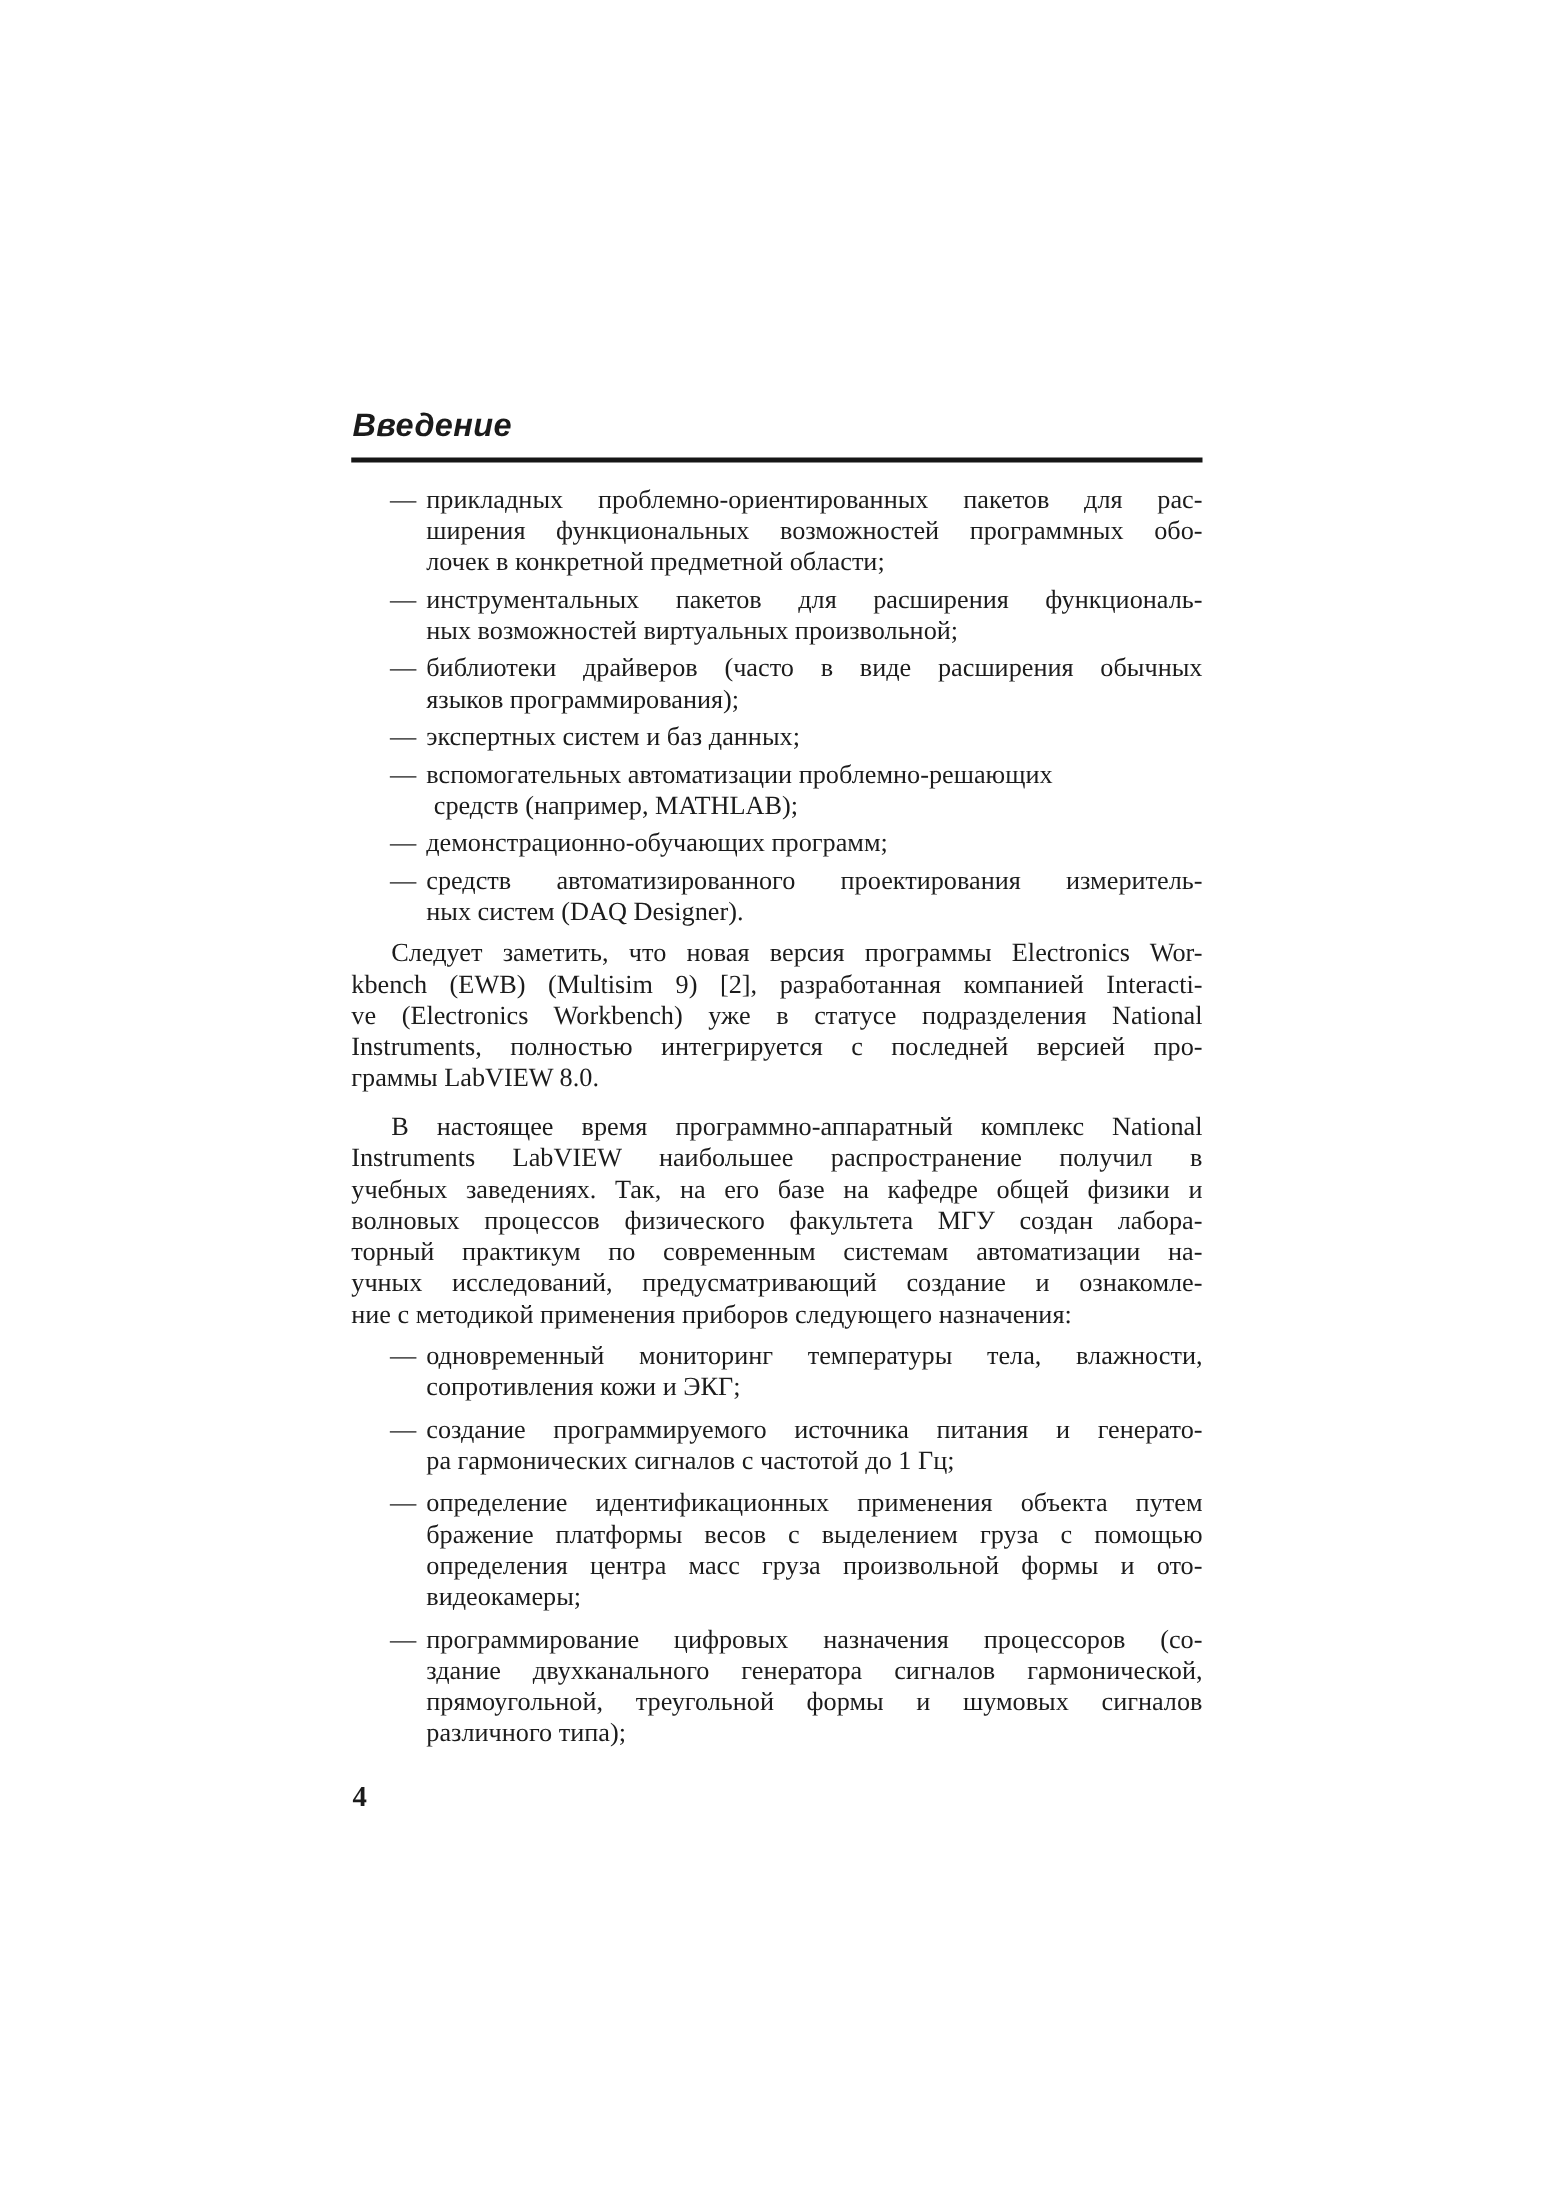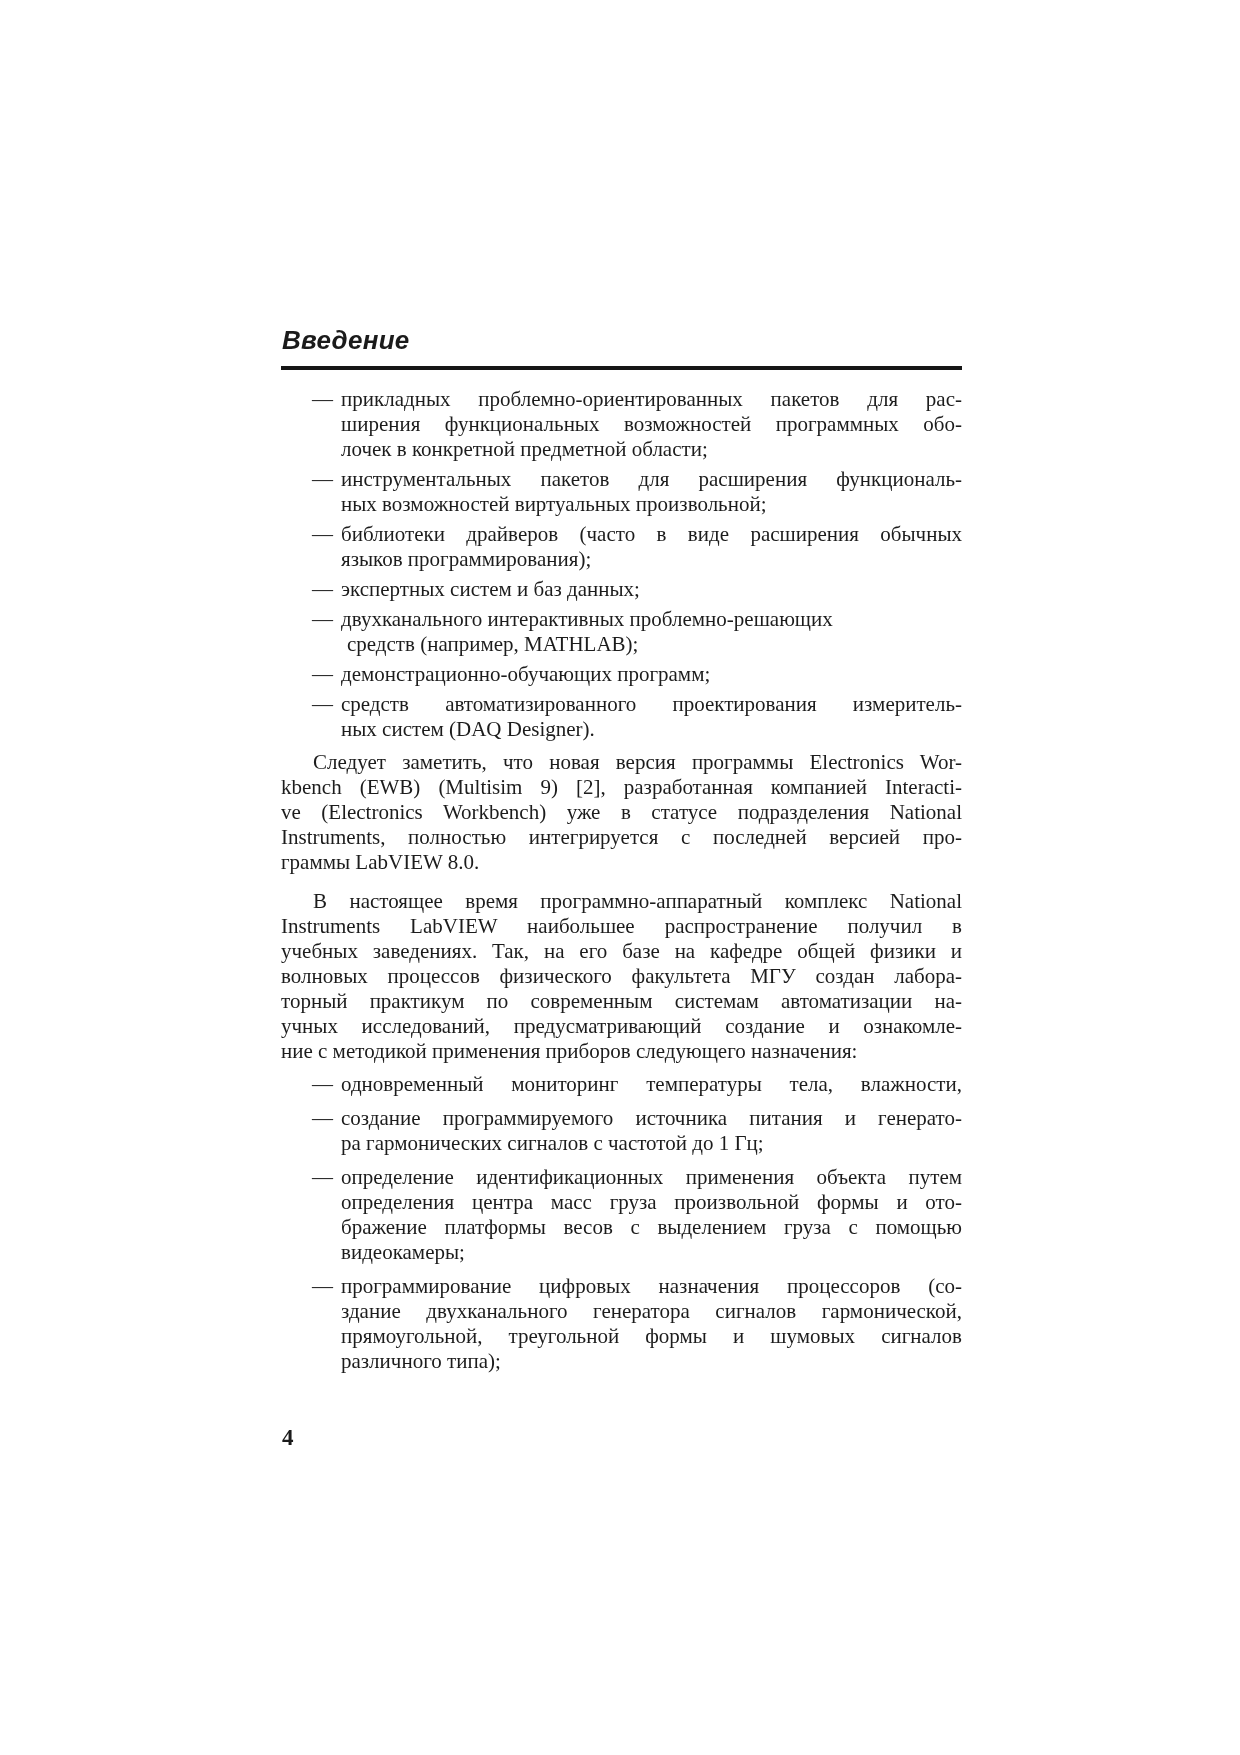--- a/index.html
+++ b/index.html
@@ -105,21 +105,21 @@
         <div class="line rag">языков программирования);</div>
       </div>
 
       <div class="list-item">
         <span class="dash">—</span>
         <div class="line rag">экспертных систем и баз данных;</div>
       </div>
 
       <div class="list-item">
         <span class="dash">—</span>
-        <div class="line rag">двухканального интерактивных проблемно-решающих</div>
+        <div class="line rag">вспомогательных автоматизации проблемно-решающих</div>
         <div class="line rag ind2">средств (например, MATHLAB);</div>
       </div>
 
       <div class="list-item">
         <span class="dash">—</span>
         <div class="line rag">демонстрационно-обучающих программ;</div>
       </div>
 
       <div class="list-item">
         <span class="dash">—</span>
@@ -145,33 +145,34 @@
       <div class="line">торный практикум по современным системам автоматизации на-</div>
       <div class="line">учных исследований, предусматривающий создание и ознакомле-</div>
       <div class="line rag">ние с методикой применения приборов следующего назначения:</div>
     </div>
 
     <div class="dash-list list2">
 
       <div class="list-item">
         <span class="dash">—</span>
         <div class="line">одновременный мониторинг температуры тела, влажности,</div>
+        <div class="line rag">сопротивления кожи и ЭКГ;</div>
       </div>
 
       <div class="list-item">
         <span class="dash">—</span>
         <div class="line">создание программируемого источника питания и генерато-</div>
         <div class="line rag">ра гармонических сигналов с частотой до 1 Гц;</div>
       </div>
 
       <div class="list-item">
         <span class="dash">—</span>
         <div class="line">определение идентификационных применения объекта путем</div>
+        <div class="line">бражение платформы весов с выделением груза с помощью</div>
         <div class="line">определения центра масс груза произвольной формы и ото-</div>
-        <div class="line">бражение платформы весов с выделением груза с помощью</div>
         <div class="line rag">видеокамеры;</div>
       </div>
 
       <div class="list-item">
         <span class="dash">—</span>
         <div class="line">программирование цифровых назначения процессоров (со-</div>
         <div class="line">здание двухканального генератора сигналов гармонической,</div>
         <div class="line">прямоугольной, треугольной формы и шумовых сигналов</div>
         <div class="line rag">различного типа);</div>
       </div>

